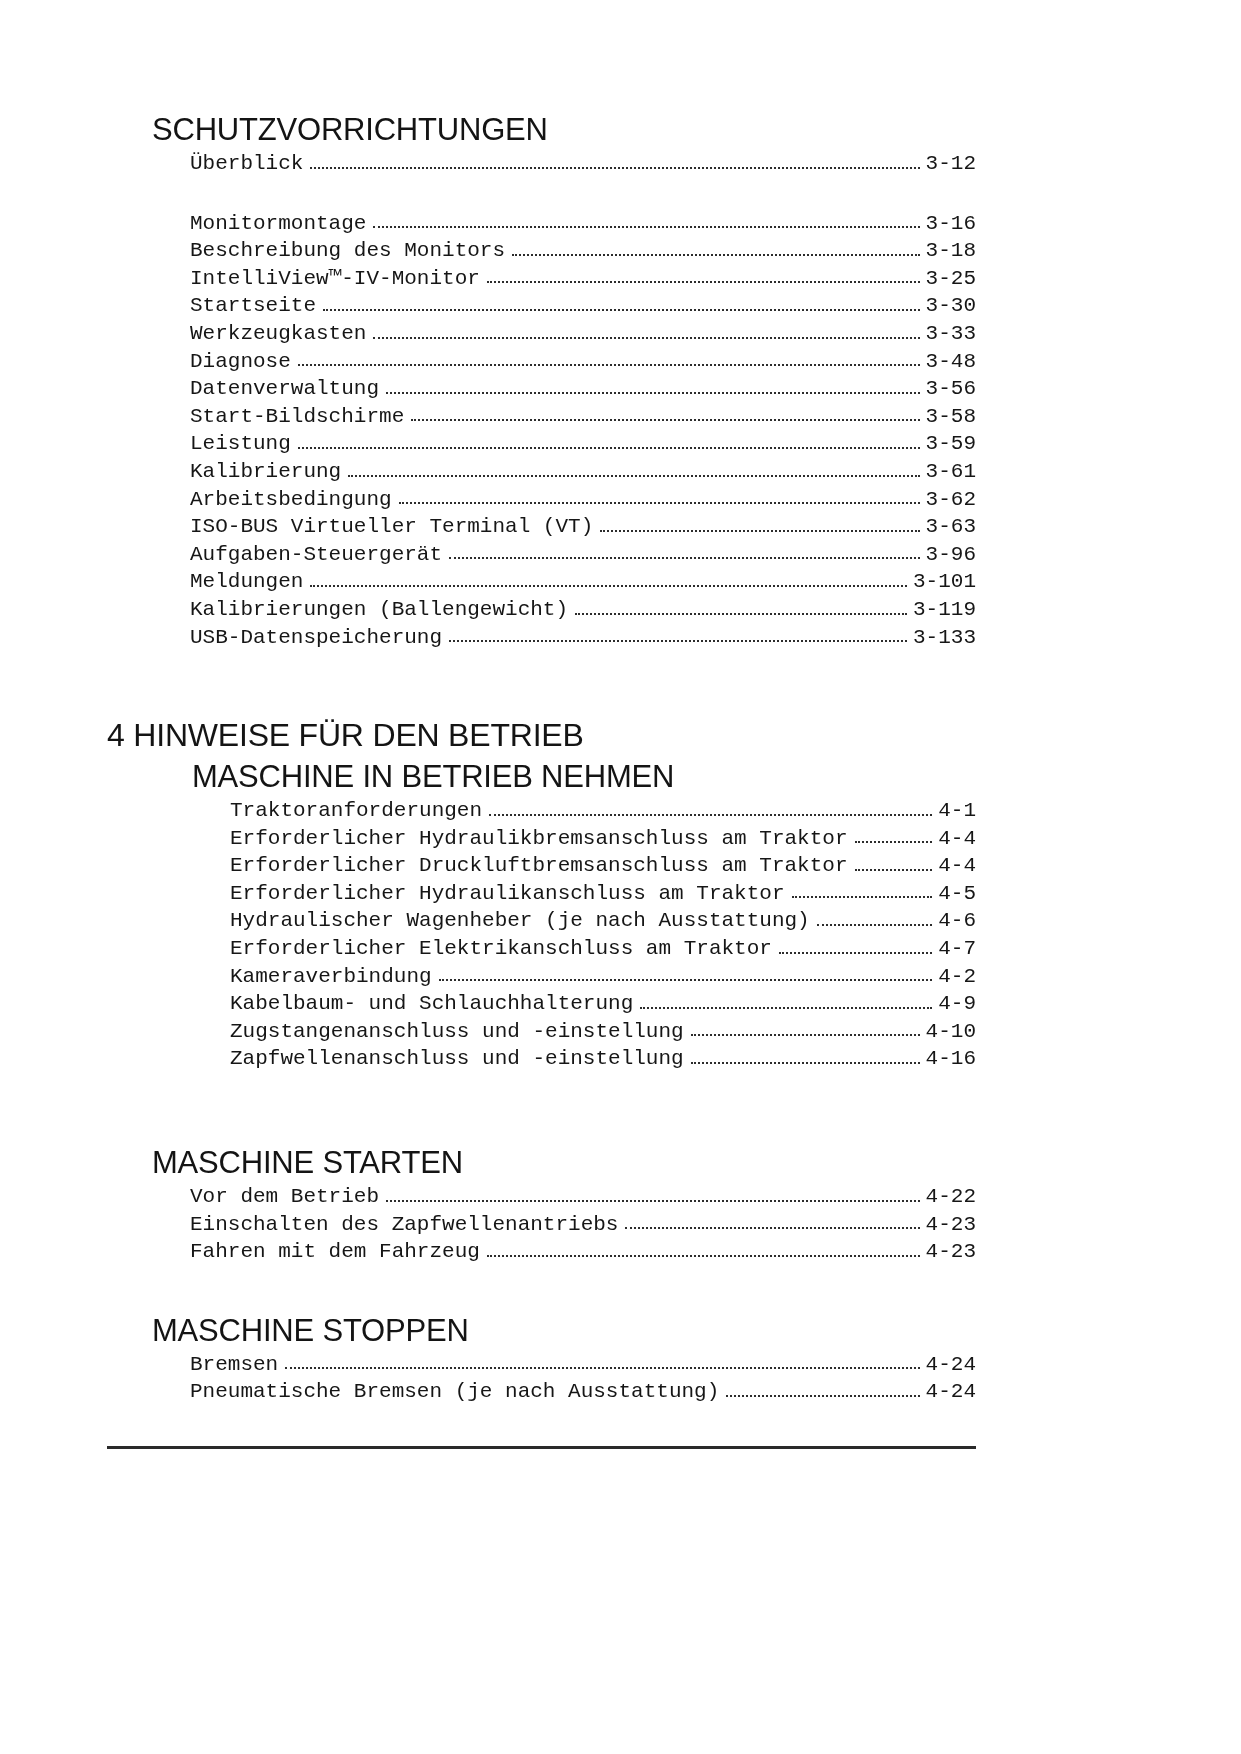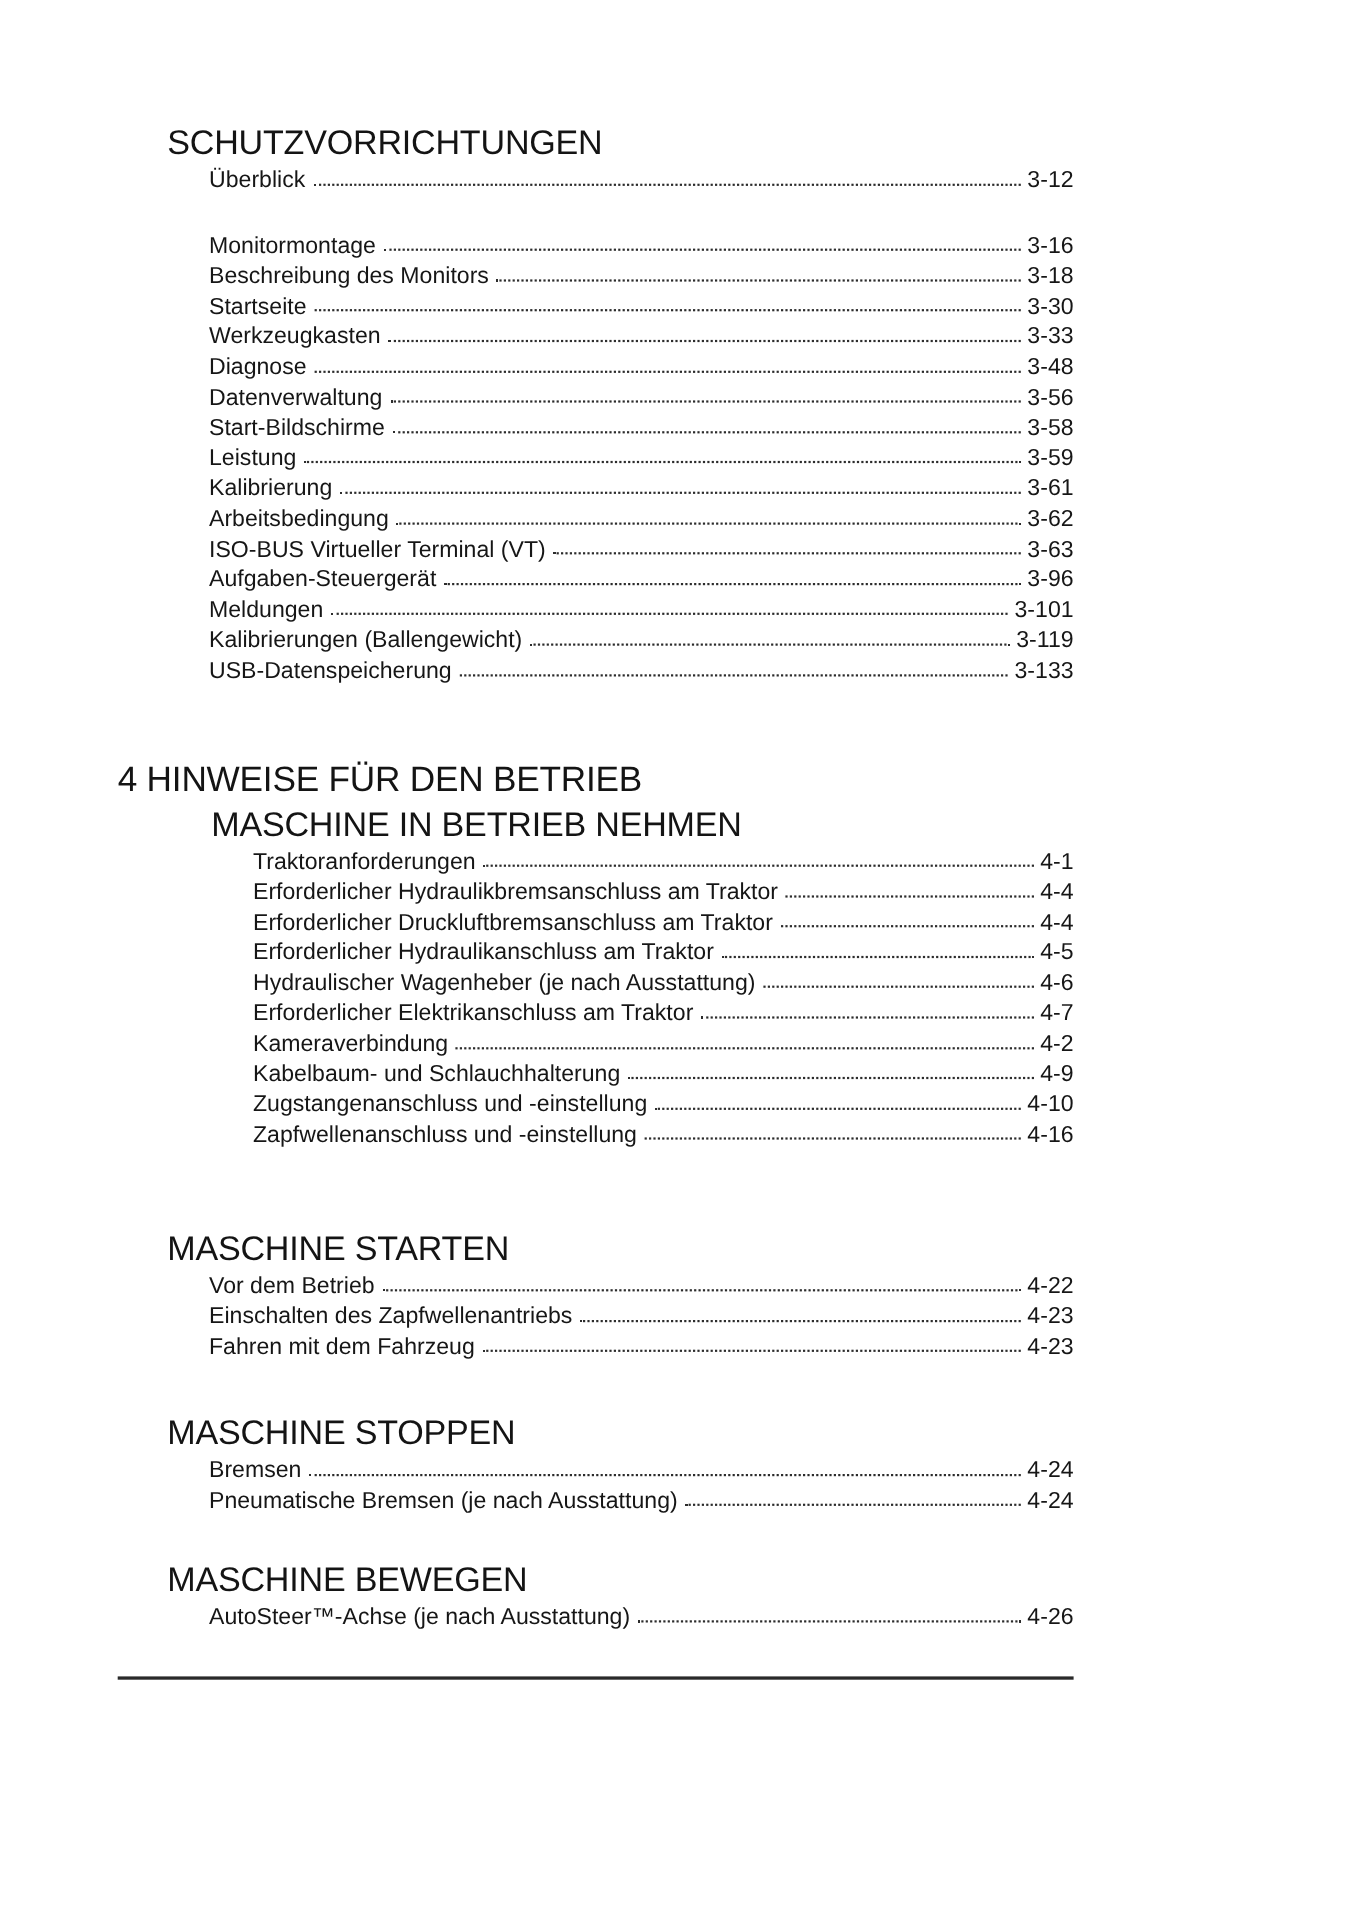--- a/index.html
+++ b/index.html
@@ -43,20 +43,21 @@
     white-space: nowrap;
   }
   .sec.chapter .sec-heading {
     margin-left: 107px;
     font-size: 32px;
     line-height: 40px;
     margin-bottom: 0;
   }
   .entries {
     margin: 0 88px 0 190px;
+    font-family: Liberation Mono, monospace;
   }
   .toc-entry {
     display: flex;
     align-items: baseline;
     font-size: 21px;
     line-height: 27.6px;
     color: #161616;
     white-space: nowrap;
   }
   .entry-label { flex: 0 0 auto; }
@@ -98,20 +99,25 @@
     <span class="entry-label">Monitormontage</span>
     <span class="leader"></span>
     <span class="entry-page">3-16</span>
   </div>
           <div class="toc-entry">
     <span class="entry-label">Beschreibung des Monitors</span>
     <span class="leader"></span>
     <span class="entry-page">3-18</span>
   </div>
           <div class="toc-entry">
+    <span class="entry-label">IntelliView™-IV-Monitor</span>
+    <span class="leader"></span>
+    <span class="entry-page">3-25</span>
+  </div>
+          <div class="toc-entry">
     <span class="entry-label">Startseite</span>
     <span class="leader"></span>
     <span class="entry-page">3-30</span>
   </div>
           <div class="toc-entry">
     <span class="entry-label">Werkzeugkasten</span>
     <span class="leader"></span>
     <span class="entry-page">3-33</span>
   </div>
           <div class="toc-entry">
@@ -258,25 +264,15 @@
     <span class="leader"></span>
     <span class="entry-page">4-24</span>
   </div>
           <div class="toc-entry">
     <span class="entry-label">Pneumatische Bremsen (je nach Ausstattung)</span>
     <span class="leader"></span>
     <span class="entry-page">4-24</span>
   </div>
         </div>
   </section>
-      <section class="sec">
-    <h2 class="sec-heading">MASCHINE BEWEGEN</h2>
-    <div class="entries">
-          <div class="toc-entry">
-    <span class="entry-label">AutoSteer™-Achse (je nach Ausstattung)</span>
-    <span class="leader"></span>
-    <span class="entry-page">4-26</span>
-  </div>
-        </div>
-  </section>
     </div>
   <hr class="footer-rule">
 </div>
 
 </body></html>

